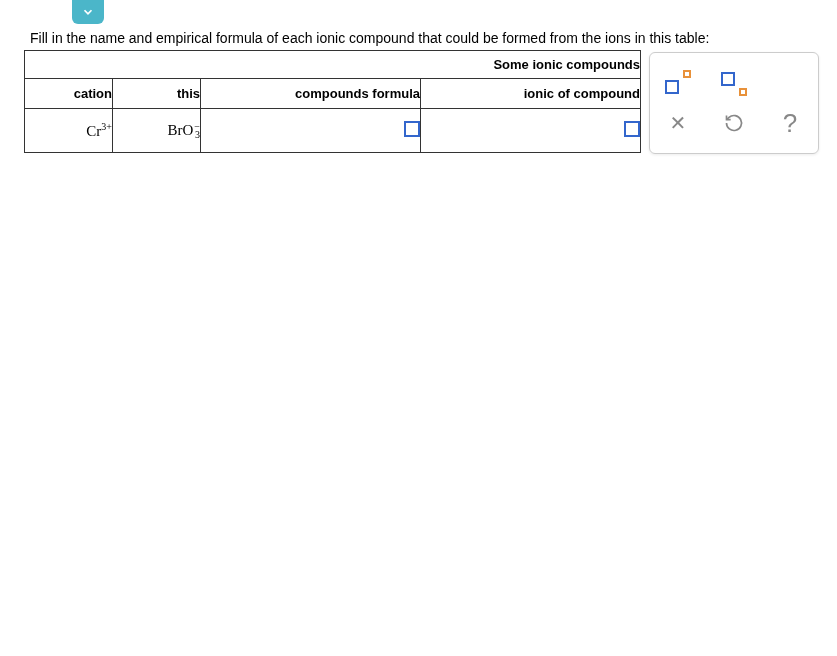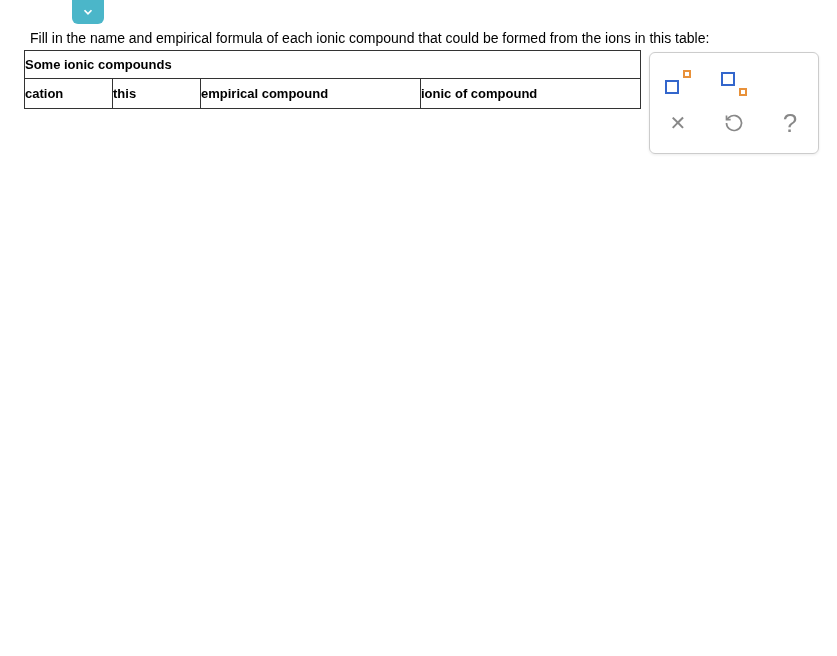--- a/index.html
+++ b/index.html
@@ -1,21 +1,21 @@
 <!DOCTYPE html>
 <html><head>
   <meta charset="utf-8">
   <style>
     * { box-sizing: border-box; margin: 0; padding: 0; }
     body { font-family: Arial, sans-serif; background: #fff; width: 837px; height: 656px; position: relative; }
     .dropdown-btn { position: absolute; top: 0; left: 72px; width: 32px; height: 24px; background: #4bb6c9; border-radius: 0 0 6px 6px; display: flex; align-items: center; justify-content: center; cursor: pointer; }
     .dropdown-btn svg { width: 14px; height: 14px; }
     .instruction { position: absolute; top: 30px; left: 18px; color: #000000; font-size: 14px; margin-left: 12px; }
     .main-table { position: absolute; top: 50px; left: 24px; border-collapse: collapse; }
-    .main-table th, .main-table td { border: 1px solid #333; text-align: left; vertical-align: middle; font-size: 13px; }
+    .main-table th, .main-table td { border: 1px solid #333; text-align: right; vertical-align: middle; font-size: 13px; }
     .title-cell { height: 28px; font-weight: bold; font-size: 13px; }
     .header-row th { height: 30px; font-weight: bold; }
     .col-cation { width: 88px; }
     .col-anion { width: 88px; }
     .col-formula { width: 220px; }
     .col-name { width: 220px; }
     .data-row td { height: 44px; }
     .chem { font-family: 'Times New Roman', serif; font-size: 15px; white-space: nowrap; }
     .chem sup { font-size: 10px; vertical-align: super; }
     .supsub { display: inline-flex; flex-direction: column; line-height: 0.8; font-size: 10px; vertical-align: middle; margin-left: 1px; }
@@ -46,22 +46,31 @@
 <div class="instruction">Fill in the name and empirical formula of each ionic compound that could be formed from the ions in this table:</div>
 
 <table class="main-table">
   <tbody>
       <tr>
         <th colspan="4" class="title-cell">Some ionic compounds</th>
       </tr>
   <tr class="header-row">
     <th class="col-cation">cation</th>
     <th class="col-anion">this</th>
-    <th class="col-formula">empirical compound</th>
+    <th class="col-formula">compounds formula</th>
     <th class="col-name">ionic of compound</th>
+  </tr>
+  <tr class="data-row">
+    <td class="col-cation"><span class="chem"><span>Cr</span><sup>3+</sup></span></td>
+    <td class="col-anion"><span class="chem"><span>BrO</span><span class="supsub">
+              <span class="sup">−</span>
+              <span class="sub">3</span>
+            </span></span></td>
+    <td class="col-formula"><span class="input-box"></span></td>
+    <td class="col-name"><span class="input-box"></span></td>
   </tr>
 </tbody>
   </table>
 
 <div class="toolbox">
   <div class="tool-row">
     <div class="tool-btn">
       <div class="script-icon super-icon">
           <div class="big-box"></div>
           <div class="small-box"></div>

